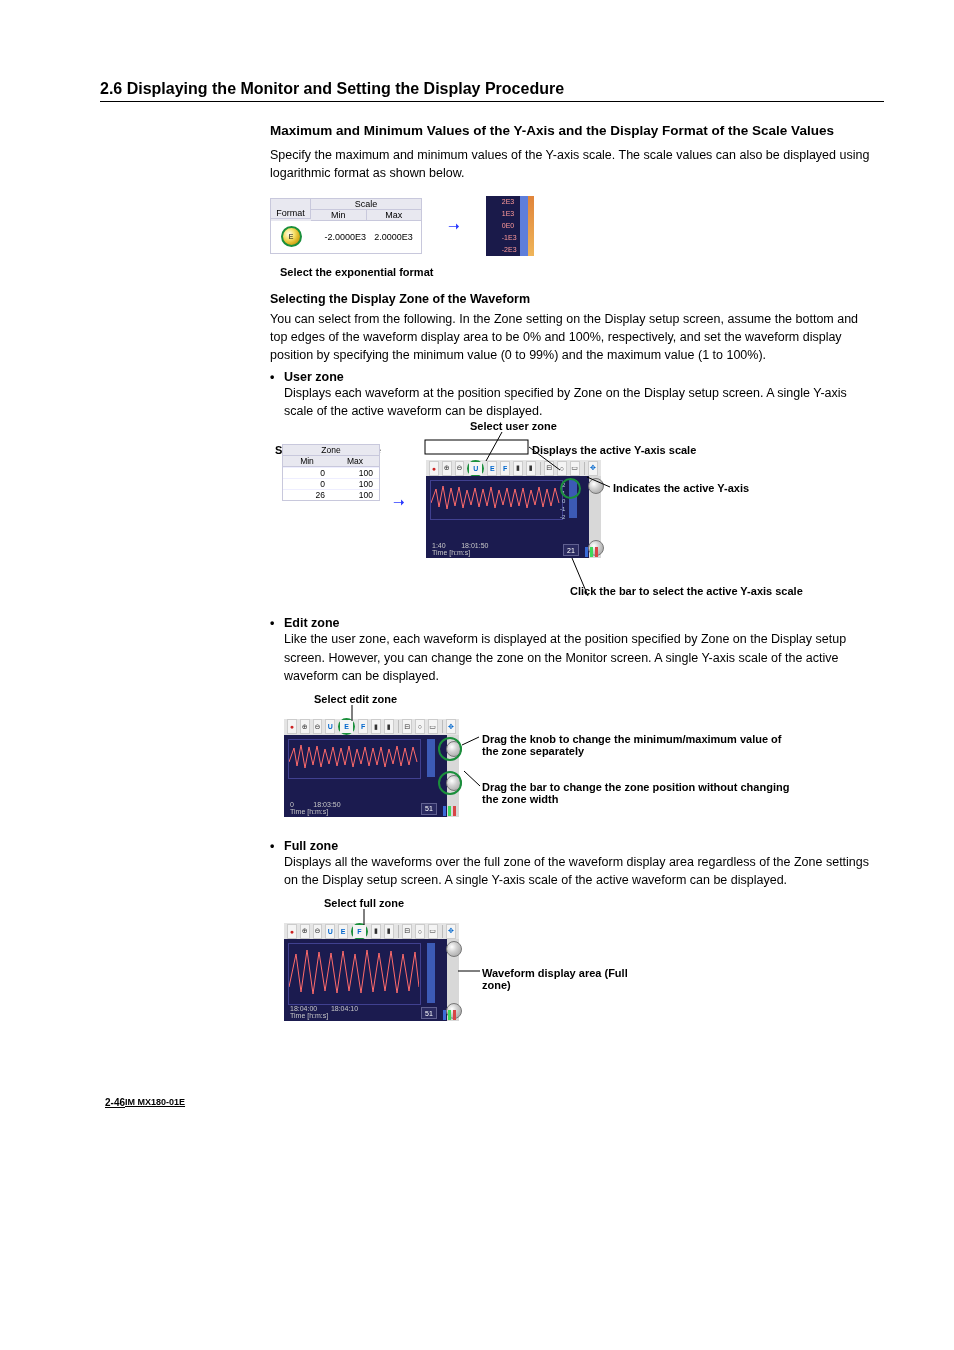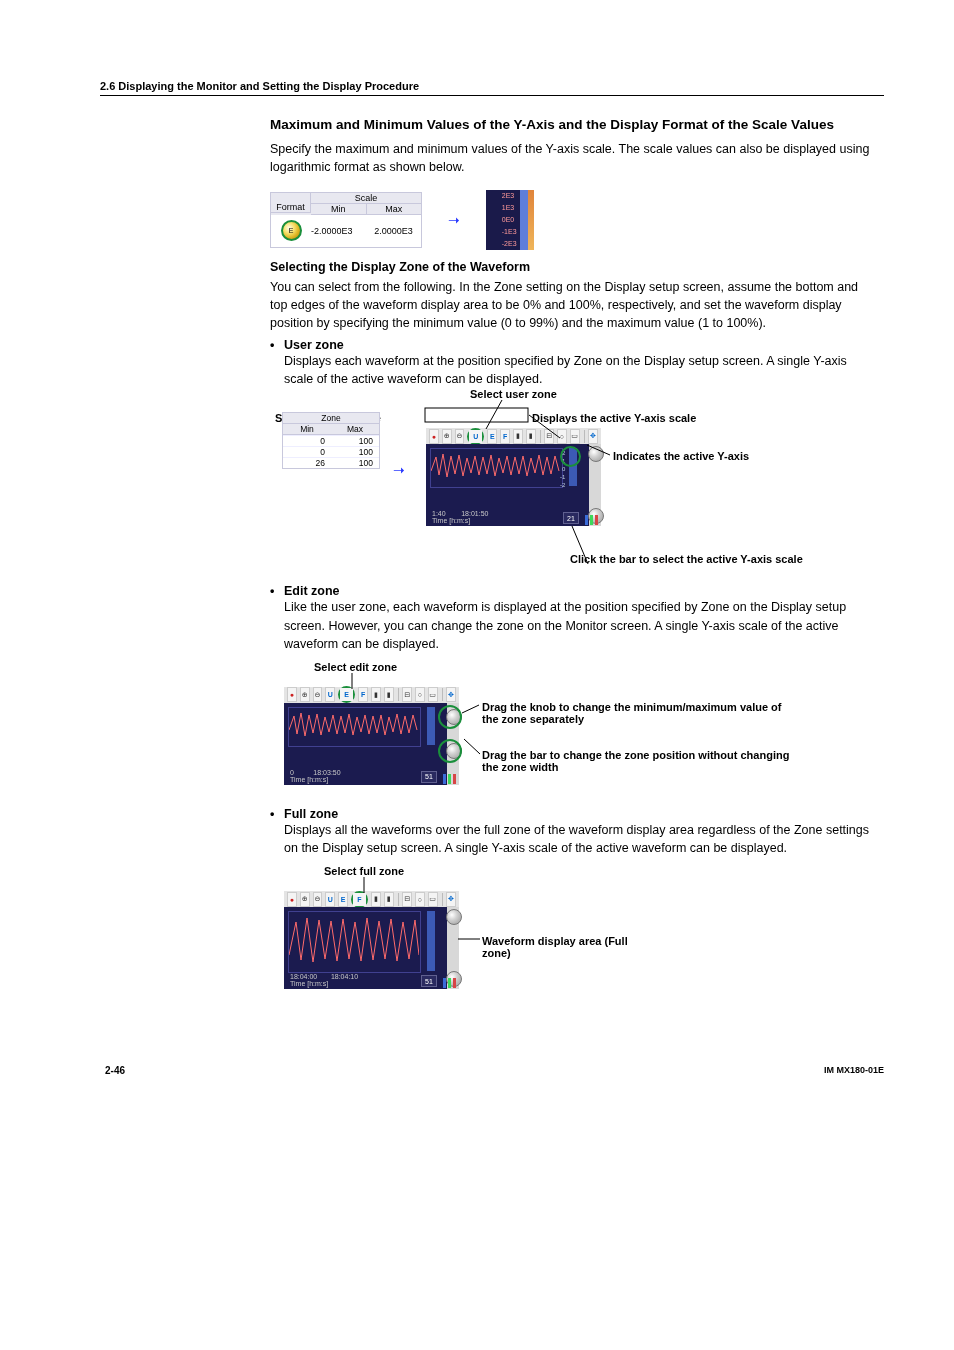--- a/index.html
+++ b/index.html
@@ -7,21 +7,21 @@
     background: #fff;
     font-family: Arial, Helvetica, sans-serif;
     color: #000;
     width: 954px;
   }
   .page {
     padding: 80px 70px 30px 100px;
     box-sizing: border-box;
   }
   .section-header {
-    font-size: 11px;
+    font-size: 16px;
     font-weight: bold;
     border-bottom: 1px solid #000;
     padding-bottom: 3px;
     margin-bottom: 18px;
   }
   .content {
     margin-left: 170px;
     width: 600px;
   }
   .h-bold {
@@ -176,23 +176,24 @@
   }
   .time-lbl { position:absolute; bottom:2px; left:6px; color:#c8c8c8; font-size:7px; }
   .twenty { position:absolute; bottom:2px; right:22px; width:14px; height:10px;
     border:1px solid #606090; background:#2a2a60; color:#fff;
     display:flex; align-items:center; justify-content:center; font-size:7px; }
   .mini-bars { position:absolute; bottom:1px; right:3px; display:flex; gap:2px; }
   .mini-bars div:nth-child(1){ width:3px; height:10px; background:#3a6bd8;}
   .mini-bars div:nth-child(2){ width:3px; height:10px; background:#3dd85a;}
   .mini-bars div:nth-child(3){ width:3px; height:10px; background:#d84545;}
   .foot {
-    display: flex; justify-content: space-between;
+    display: flex; justify-content: flex-start;
     font-size: 10px; margin-top: 60px;
     padding-left: 5px;
+    text-decoration: underline;
   }
   .foot .pg { font-weight: bold; }
   .circle-mark {
     position: absolute;
     border: 2px solid #1a8f3b;
     border-radius: 50%;
     background: transparent;
   }
   .ptr-line {
     stroke: #000; stroke-width: 1; fill: none;
@@ -219,34 +220,35 @@
             <div style="display:flex;">
               <div class="fmt-cell-head" style="flex:1;">Min</div>
               <div class="fmt-cell-head" style="flex:1; border-right:none;">Max</div>
             </div>
           </div>
         </div>
         <div class="fmt-row" style="height:32px;">
           <div class="fmt-icon-cell" style="height:32px;">
             <div class="ring">E</div>
           </div>
-          <div style="flex:1; text-align:left;">-2.0000E3</div>
+          <div style="flex:1; text-align:right;">-2.0000E3</div>
           <div style="flex:1; text-align:center;">2.0000E3</div>
         </div>
       </div>
       <div class="arrow-blue">➝</div>
       <div class="scale-strip">
         <span class="lbl" style="top:2px;">2E3</span>
         <span class="lbl" style="top:14px;">1E3</span>
         <span class="lbl" style="top:26px;">0E0</span>
         <span class="lbl" style="top:38px;">-1E3</span>
         <span class="lbl" style="top:50px;">-2E3</span>
         <div class="band"></div>
       </div>
     </div>
+    <div class="caption" style="margin:4px 0 14px 10px;">Select the exponential format</div>
 
     <div class="h-small-bold">Selecting the Display Zone of the Waveform</div>
     <div class="body-text">You can select from the following. In the Zone setting on the Display setup screen, assume the bottom and top edges of the waveform display area to be 0% and 100%, respectively, and set the waveform display position by specifying the minimum value (0 to 99%) and the maximum value (1 to 100%).</div>
 
     <div class="bullet-row">
       <div class="bullet-dot">•</div>
       <div>User zone</div>
     </div>
     <div class="bullet-body">Displays each waveform at the position specified by Zone on the Display setup screen. A single Y-axis scale of the active waveform can be displayed.</div>
 

